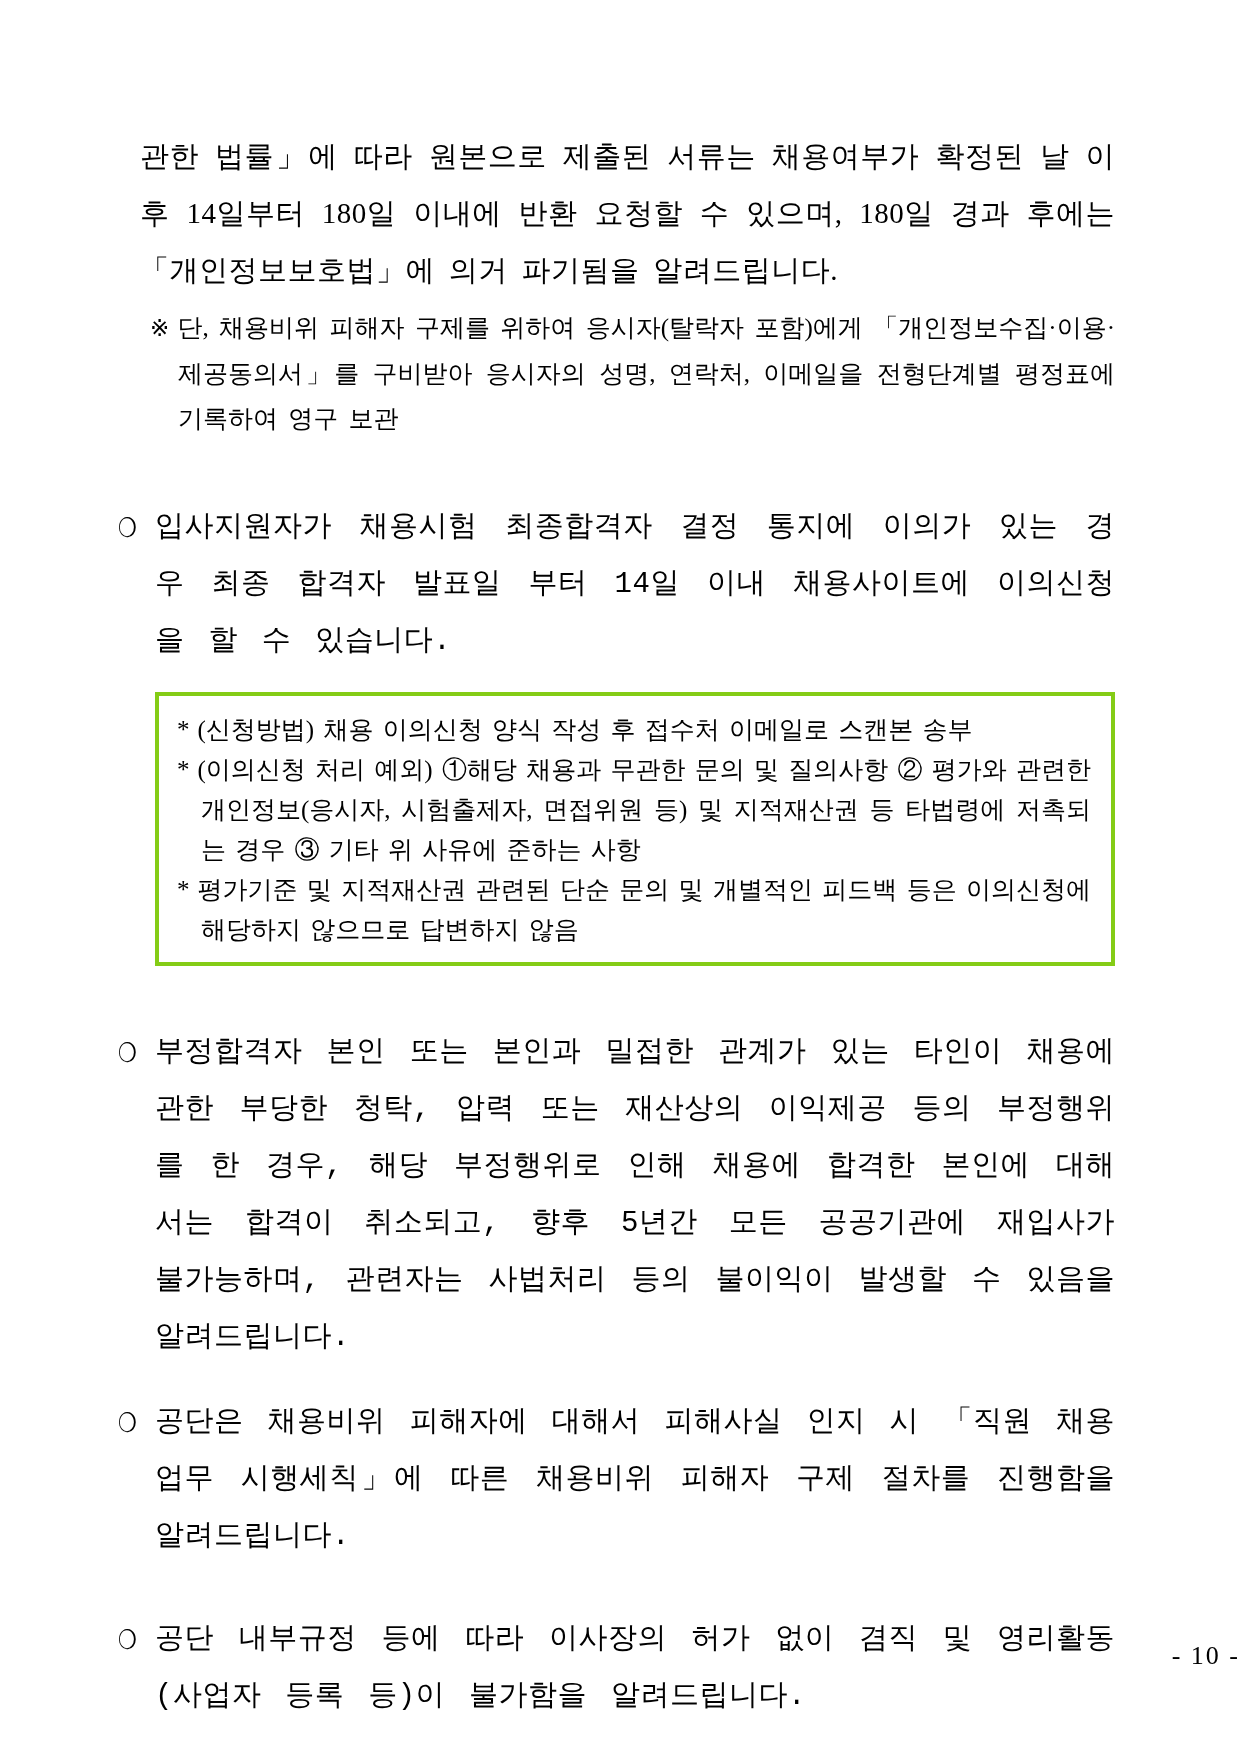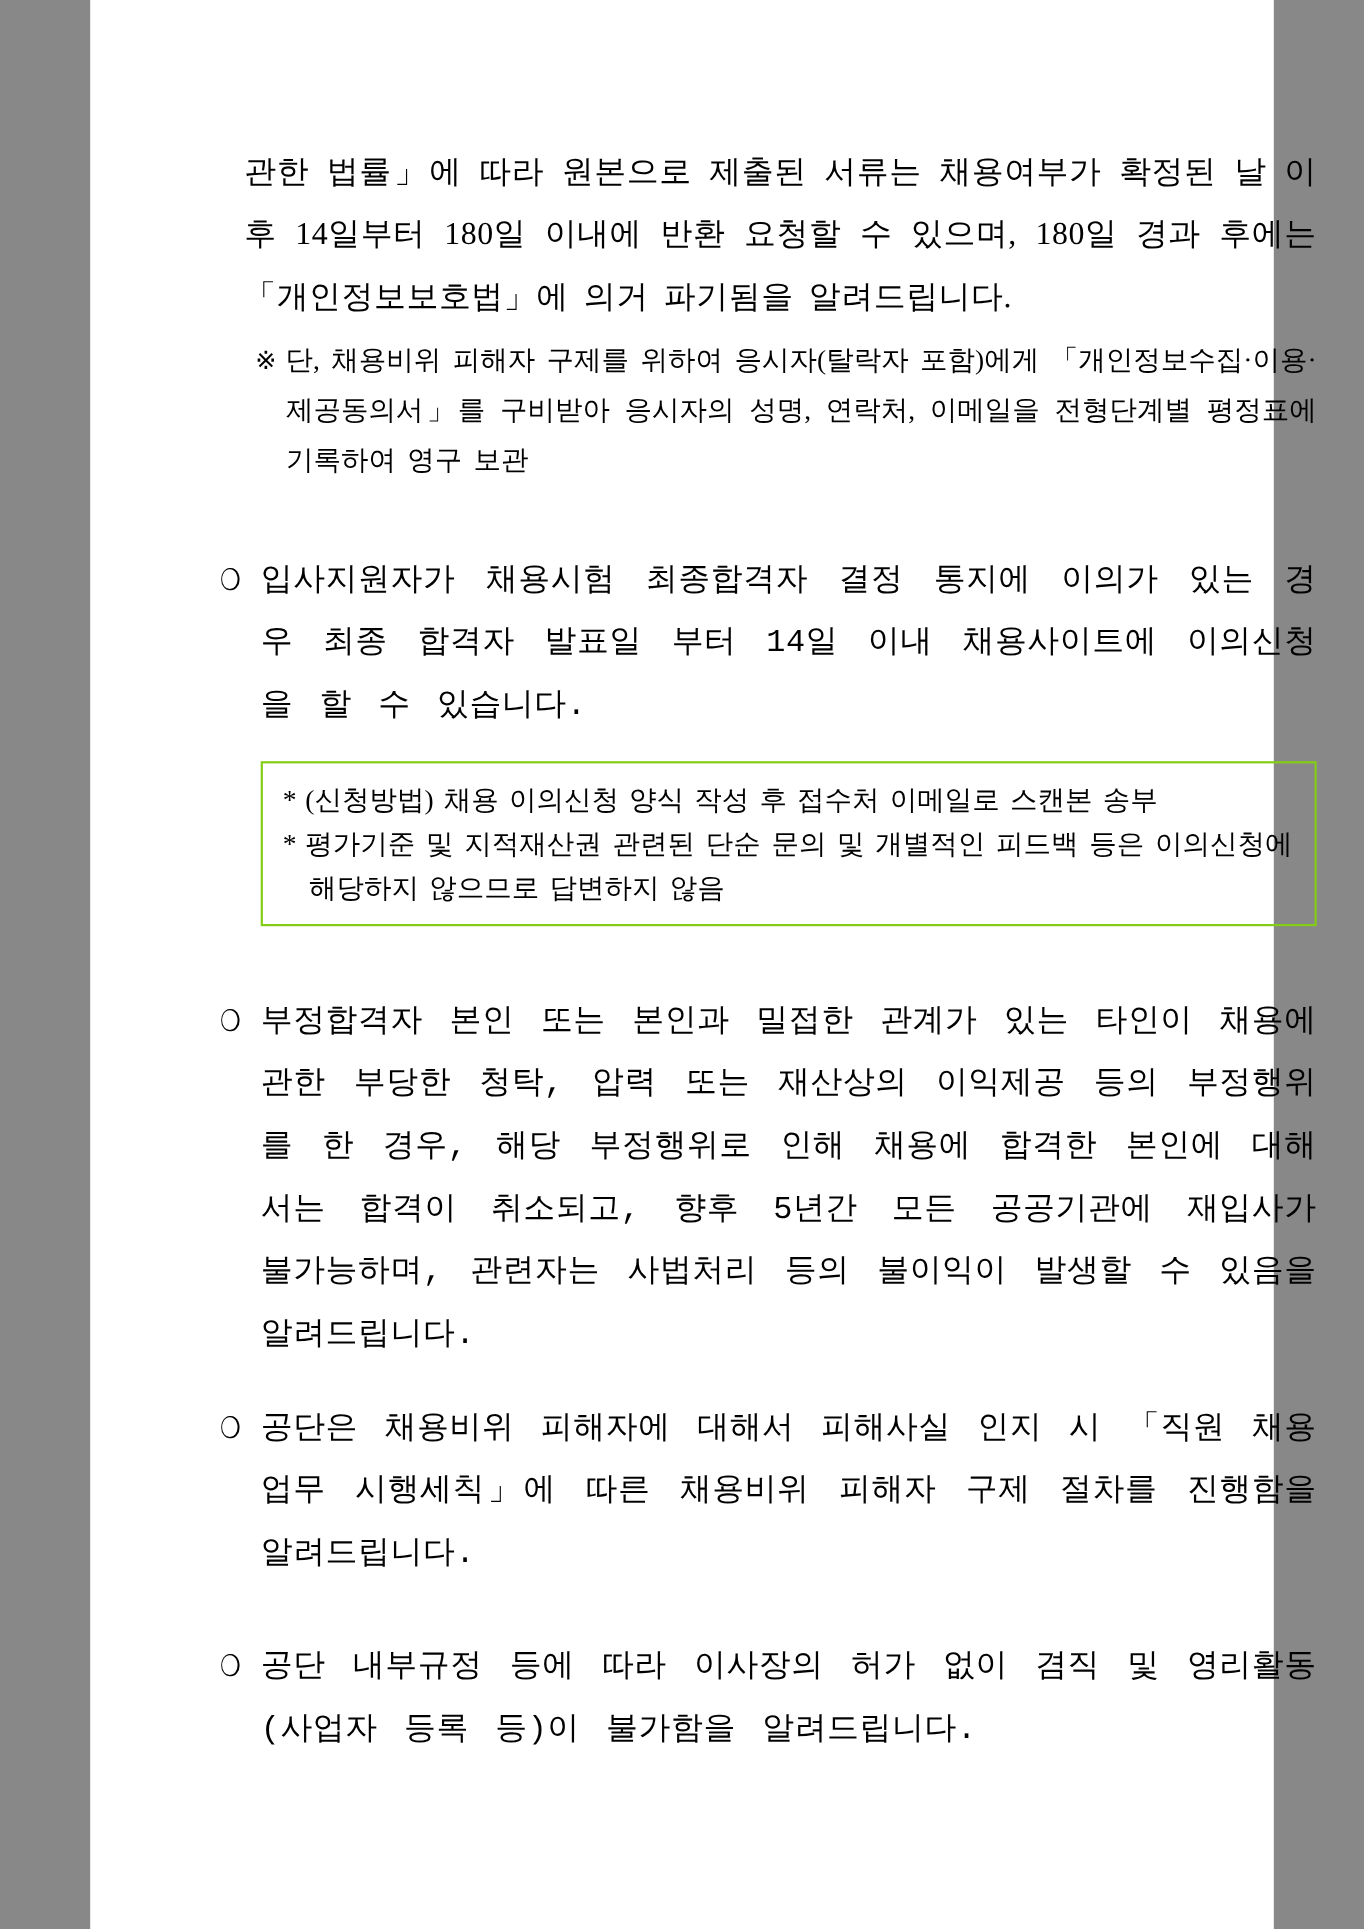--- a/index.html
+++ b/index.html
@@ -1,18 +1,18 @@
 <!DOCTYPE html>
 <html lang="ko"><head>
 <meta charset="utf-8">
 <style>
   * { margin: 0; padding: 0; box-sizing: border-box; }
   html, body { background: #888; }
   .page {
-    width: 1076px;
+    width: 1240px;
     height: 1754px;
     margin: 0 auto;
     background: #ffffff;
     color: #000000;
     position: relative;
     font-family: "Liberation Serif", "DejaVu Serif", serif;
     padding: 128px 125px 0 118px;
   }
   .content { width: 997px; }
 
@@ -43,21 +43,21 @@
     width: 37px;
     font-size: 27px;
     line-height: 57px;
     font-family: "DejaVu Sans", sans-serif;
     transform: scaleX(0.78);
     transform-origin: left center;
   }
   .bullet-text { flex: 1; font-family: Liberation Mono, monospace; }
 
   .info-box {
-    border: 2px solid #84cc16;
+    border: 4px solid #84cc16;
     margin-left: 37px;
     margin-top: 22px;
     padding: 14px 20px 12px 18px;
   }
   .box-item {
     font-size: 25px;
     line-height: 40px;
     text-align: justify;
     word-spacing: 3px;
     padding-left: 24px;
@@ -90,20 +90,21 @@
 
     <p class="ref-note"><span class="note-marker">※</span><span>단, 채용비위 피해자 구제를 위하여 응시자(탈락자 포함)에게 「개인정보수집·이용·제공동의서」를 구비받아 응시자의 성명, 연락처, 이메일을 전형단계별 평정표에 기록하여 영구 보관</span></p>
 
     <div class="bullet-row mt-large">
       <span class="bullet-glyph">❍</span>
       <p class="para bullet-text">입사지원자가 채용시험 최종합격자 결정 통지에 이의가 있는 경우 최종 합격자 발표일 부터 14일 이내 채용사이트에 이의신청을 할 수 있습니다.</p>
     </div>
 
     <div class="info-box">
       <p class="box-item"><span class="box-marker">*</span><span>(신청방법) 채용 이의신청 양식 작성 후 접수처 이메일로 스캔본 송부</span></p>
+      <p class="box-item"><span class="box-marker">*</span><span>(이의신청 처리 예외) ①해당 채용과 무관한 문의 및 질의사항 ② 평가와 관련한 개인정보(응시자, 시험출제자, 면접위원 등) 및 지적재산권 등 타법령에 저촉되는 경우 ③ 기타 위 사유에 준하는 사항</span></p>
       <p class="box-item"><span class="box-marker">*</span><span>평가기준 및 지적재산권 관련된 단순 문의 및 개별적인 피드백 등은 이의신청에 해당하지 않으므로 답변하지 않음</span></p>
     </div>
 
     <div class="bullet-row mt-large">
       <span class="bullet-glyph">❍</span>
       <p class="para bullet-text">부정합격자 본인 또는 본인과 밀접한 관계가 있는 타인이 채용에 관한 부당한 청탁, 압력 또는 재산상의 이익제공 등의 부정행위를 한 경우, 해당 부정행위로 인해 채용에 합격한 본인에 대해서는 합격이 취소되고, 향후 5년간 모든 공공기관에 재입사가 불가능하며, 관련자는 사법처리 등의 불이익이 발생할 수 있음을 알려드립니다.</p>
     </div>
 
     <div class="bullet-row">
       <span class="bullet-glyph">❍</span>

